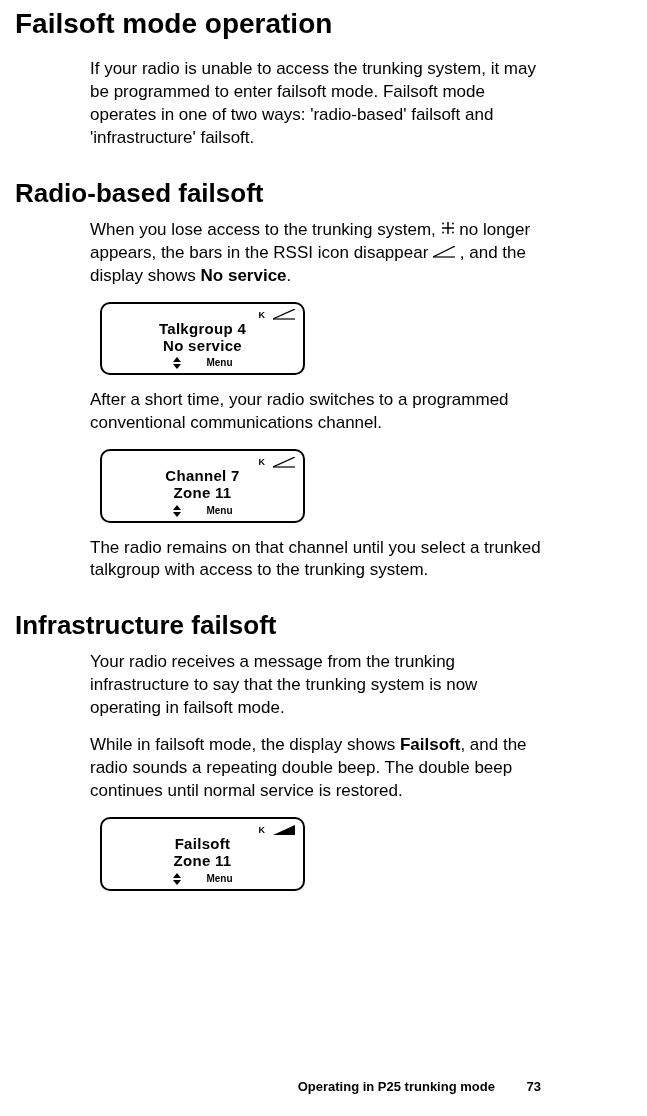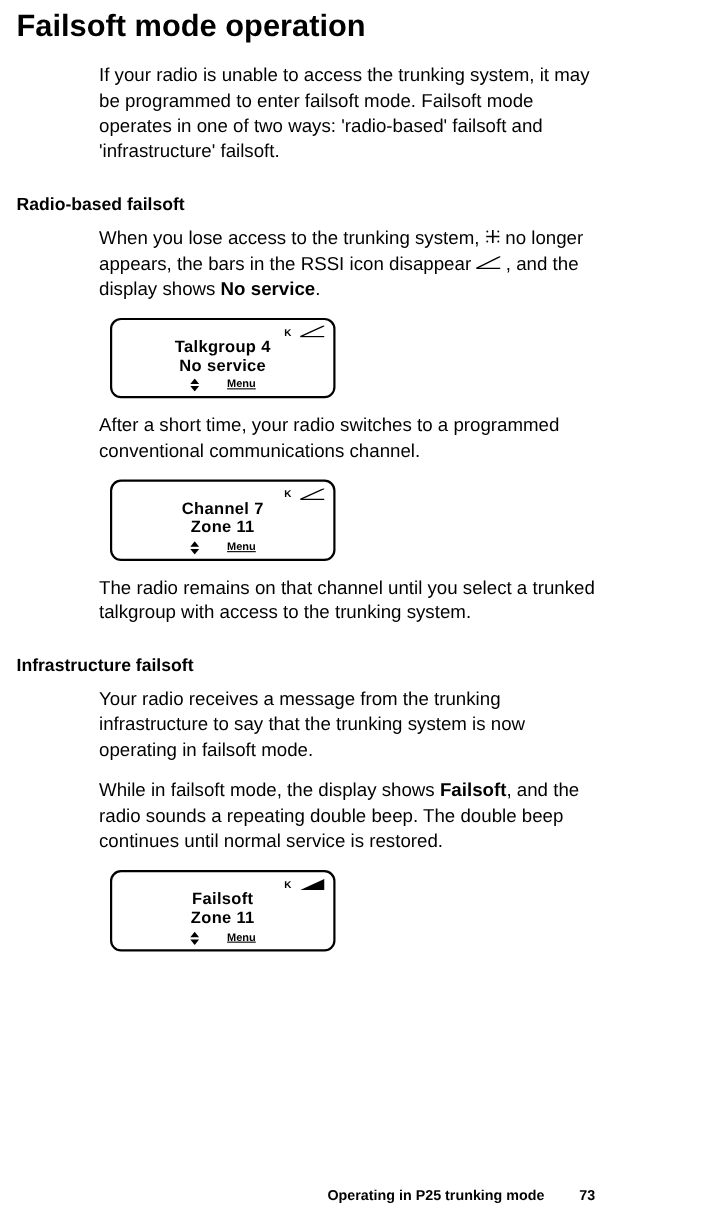--- a/index.html
+++ b/index.html
@@ -17,21 +17,21 @@
     box-sizing: border-box;
     position: relative;
   }
   h1.main-heading {
     font-size: 28px;
     font-weight: bold;
     margin: 0 0 18px 0;
     letter-spacing: 0;
   }
   h2.sub-heading {
-    font-size: 16px;
+    font-size: 26px;
     font-weight: bold;
     margin: 28px 0 10px 0;
   }
   .body-block {
     margin-left: 75px;
     font-size: 17px;
     line-height: 1.35;
   }
   .body-block p {
     margin: 0 0 14px 0;
@@ -90,21 +90,20 @@
     height: 16px;
     margin-top: 1px;
   }
   .rd-updown svg {
     display: block;
   }
   .rd-menu {
     font-size: 10px;
     font-weight: bold;
     font-family: Verdana, Arial, sans-serif;
-    text-decoration: underline;
   }
   .footer {
     position: absolute;
     bottom: 22px;
     right: 55px;
     font-size: 13px;
     font-weight: bold;
   }
   .footer .pagenum {
     margin-left: 28px;

